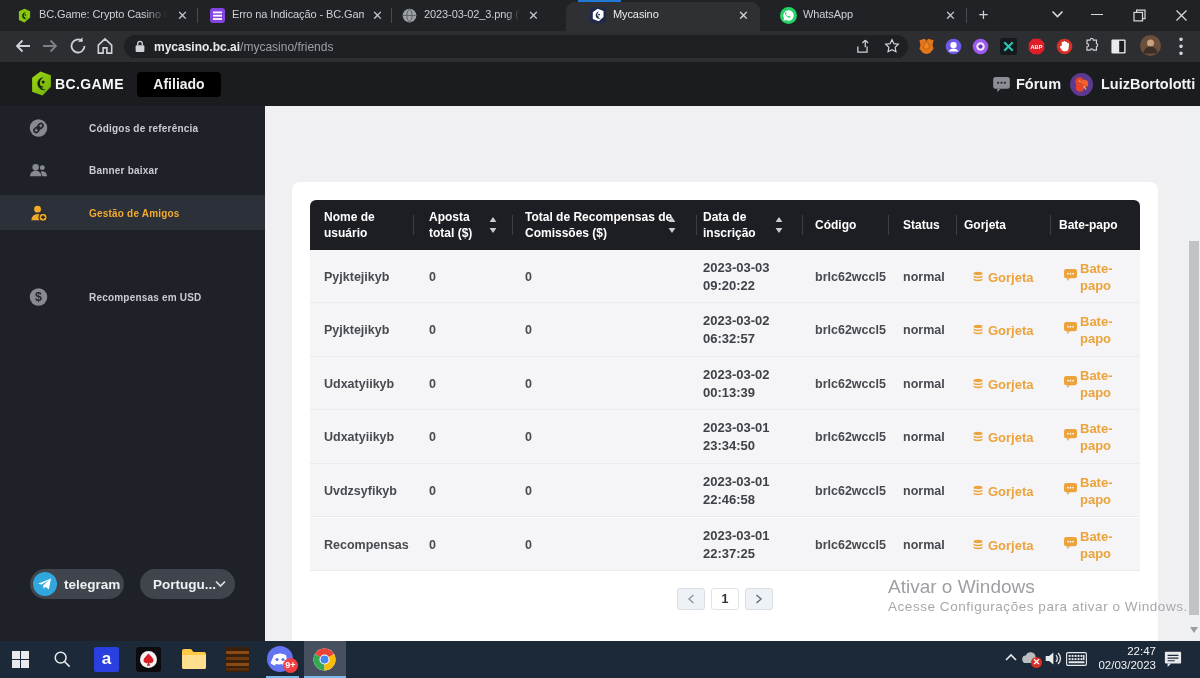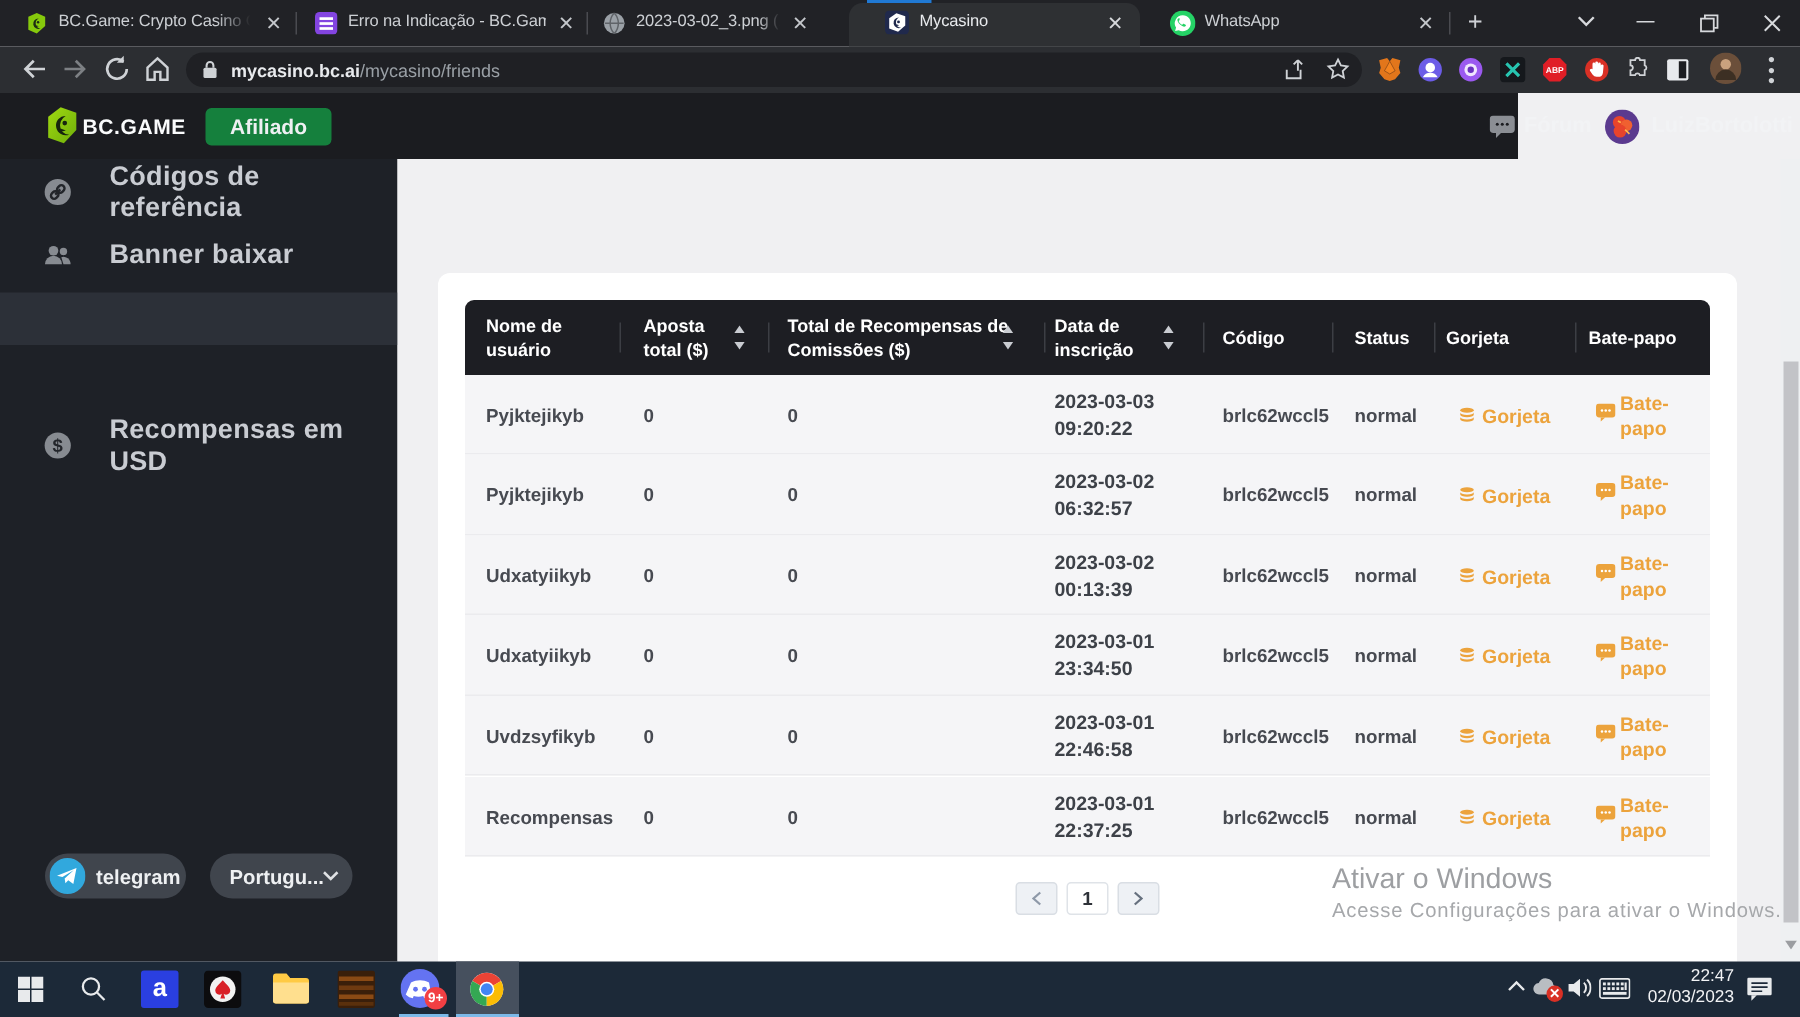--- a/index.html
+++ b/index.html
@@ -7,25 +7,25 @@
 .abs{position:absolute;}
 
 #tabbar{position:absolute;left:0;top:0;width:1200px;height:31px;background:#212226;}
 .tabtitle{position:absolute;top:8px;font-size:11px;letter-spacing:-.1px;color:#cdd0d4;white-space:nowrap;overflow:hidden;}
 .tabx{position:absolute;top:9px;width:13px;height:13px;color:#c4c7cb;font-size:13px;line-height:13px;text-align:center;}
 .tabsep{position:absolute;top:8px;width:1px;height:15px;background:#4a4b50;}
 #toolbar{position:absolute;left:0;top:31px;width:1200px;height:31px;background:#2c2e32;}
 .tbico{position:absolute;top:5px;width:20px;height:20px;}
 #urlpill{position:absolute;left:124px;top:4px;width:784px;height:23px;border-radius:12px;background:#1f2024;}
 
-#siteheader{position:absolute;left:0;top:62px;width:1012px;height:44px;background:#1b1c20;}
+#siteheader{position:absolute;left:0;top:62px;width:1200px;height:44px;background:#1b1c20;}
 
 #sidebar{position:absolute;left:0;top:106px;width:265px;height:535px;background:#1e2127;}
 .sbitem{position:absolute;left:0;width:265px;height:35px;}
-.sbtext{position:absolute;left:36px;top:50%;transform:translateY(-50%);font-size:18px;font-weight:bold;color:#c9ccd2;letter-spacing:.2px;padding-left:37px;}
+.sbtext{position:absolute;left:52px;top:50%;transform:translateY(-50%);font-size:10px;font-weight:bold;color:#c9ccd2;letter-spacing:.2px;padding-left:37px;}
 .sbico{position:absolute;left:29px;top:50%;transform:translateY(-50%);width:19px;height:19px;}
 .pill{position:absolute;top:569px;height:30px;border-radius:15px;background:#40454d;color:#eef0f2;font-weight:bold;font-size:13.5px;}
 
 #content{position:absolute;left:265px;top:106px;width:922px;height:535px;background:#f0f0f2;}
 .card{position:absolute;left:27px;width:866px;background:#fff;}
 
 #thead{position:absolute;left:18px;top:18px;width:830px;height:50px;background:#1d1e23;border-radius:6px 6px 0 0;}
 .th{position:absolute;font-size:12px;font-weight:bold;color:#fff;line-height:16px;white-space:nowrap;}
 .thdiv{position:absolute;top:15px;width:1px;height:20px;background:#3c3e44;}
 .sort{position:absolute;width:8px;height:18px;}
@@ -168,21 +168,21 @@
           <linearGradient id="bcg" x1="0" y1="0" x2="1" y2="1">
             <stop offset="0" stop-color="#a0d911"></stop>
             <stop offset="1" stop-color="#6faf0a"></stop>
           </linearGradient>
         </defs>
         <path d="M11 0.5 L21 4 V15 L13 23.5 L3 20 V6.5 Z" fill="url(#bcg)"></path>
         <path d="M14.2 6 a6.2 6.2 0 1 0 2.2 12 a6.8 6.8 0 0 1 -4.6 -2 l2.5-.6 -3.4-1.4 a6.8 6.8 0 0 1 3.3-8z" fill="#17250e"></path>
         <circle cx="13.6" cy="10.6" r="1.5" fill="#17250e"></circle>
       </svg>
 <div class="abs" style="left:55px;top:14px;font-size:14px;font-weight:800;color:#fafbfc;letter-spacing:.4px;">BC.GAME</div>
-<div class="abs" style="left:137px;top:10px;width:84px;height:25px;background:#15803d;border-radius:4px;text-align:center;line-height:25px;font-size:14px;font-weight:bold;color:#eef0f2;">Afiliado</div>
+<div class="abs" style="left:137px;top:10px;width:84px;height:25px;background:#000000;border-radius:4px;text-align:center;line-height:25px;font-size:14px;font-weight:bold;color:#eef0f2;">Afiliado</div>
 <svg class="abs" style="left:993px;top:15px" width="17" height="15" viewBox="0 0 20 18">
         <rect width="20" height="14" rx="3" fill="#8b8e94"></rect>
         <path d="M5 14 l0 4 4-4z" fill="#8b8e94"></path>
         <circle cx="6" cy="7" r="1.2" fill="#1b1c20"></circle>
         <circle cx="10" cy="7" r="1.2" fill="#1b1c20"></circle>
         <circle cx="14" cy="7" r="1.2" fill="#1b1c20"></circle>
       </svg>
 <div class="abs" style="left:1016px;top:14px;font-size:14.5px;font-weight:bold;color:#f2f3f5;">Fórum</div>
 <svg class="abs" style="left:1070px;top:11px" width="23" height="23" viewBox="0 0 24 24">
         <circle cx="12" cy="12" r="12" fill="#5b3a8f"></circle>
@@ -208,20 +208,29 @@
       </div>
 <div class="sbitem" style="top:46.8px;">
         <svg class="sbico" viewBox="0 0 20 20" fill="#878b91">
           <circle cx="7" cy="7" r="3.4"></circle>
           <path d="M1 16.5 a6 6 0 0 1 12 0z"></path>
           <circle cx="14" cy="7.5" r="2.6"></circle>
           <path d="M12.5 11.5 a5 5 0 0 1 6.5 5 h-5z"></path>
         </svg>
         <span class="sbtext">Banner baixar</span>
       </div>
+<div class="sbitem" style="top:89px;">
+        <svg class="sbico" viewBox="0 0 20 20" fill="#f0ac28">
+          <circle cx="9" cy="6" r="3.6"></circle>
+          <path d="M2.5 17.5 a6.5 6.5 0 0 1 13 0z"></path>
+          <circle cx="14.8" cy="14.5" r="4.3" fill="#f0ac28" stroke="#1e2127" stroke-width="1.2"></circle>
+          <path d="M14.8 12.4 v4.2 M12.7 14.5 h4.2" stroke="#1e2127" stroke-width="1.4"></path>
+        </svg>
+        <span class="sbtext" style="color:#f2ab2e;">Gestão de Amigos</span>
+      </div>
 <div class="sbitem" style="top:173.5px;">
         <svg class="sbico" viewBox="0 0 20 20">
           <circle cx="10" cy="10" r="9.2" fill="#878b91"></circle>
           <text x="10" y="14.5" text-anchor="middle" font-size="13" font-weight="bold" fill="#22252a" font-family="Liberation Sans">$</text>
         </svg>
         <span class="sbtext">Recompensas em USD</span>
       </div>
 <div class="pill" style="left:30px;top:463px;width:94px;">
         <svg style="position:absolute;left:3px;top:3px" width="24" height="24" viewBox="0 0 24 24">
           <circle cx="12" cy="12" r="12" fill="#31a8dd"></circle>

